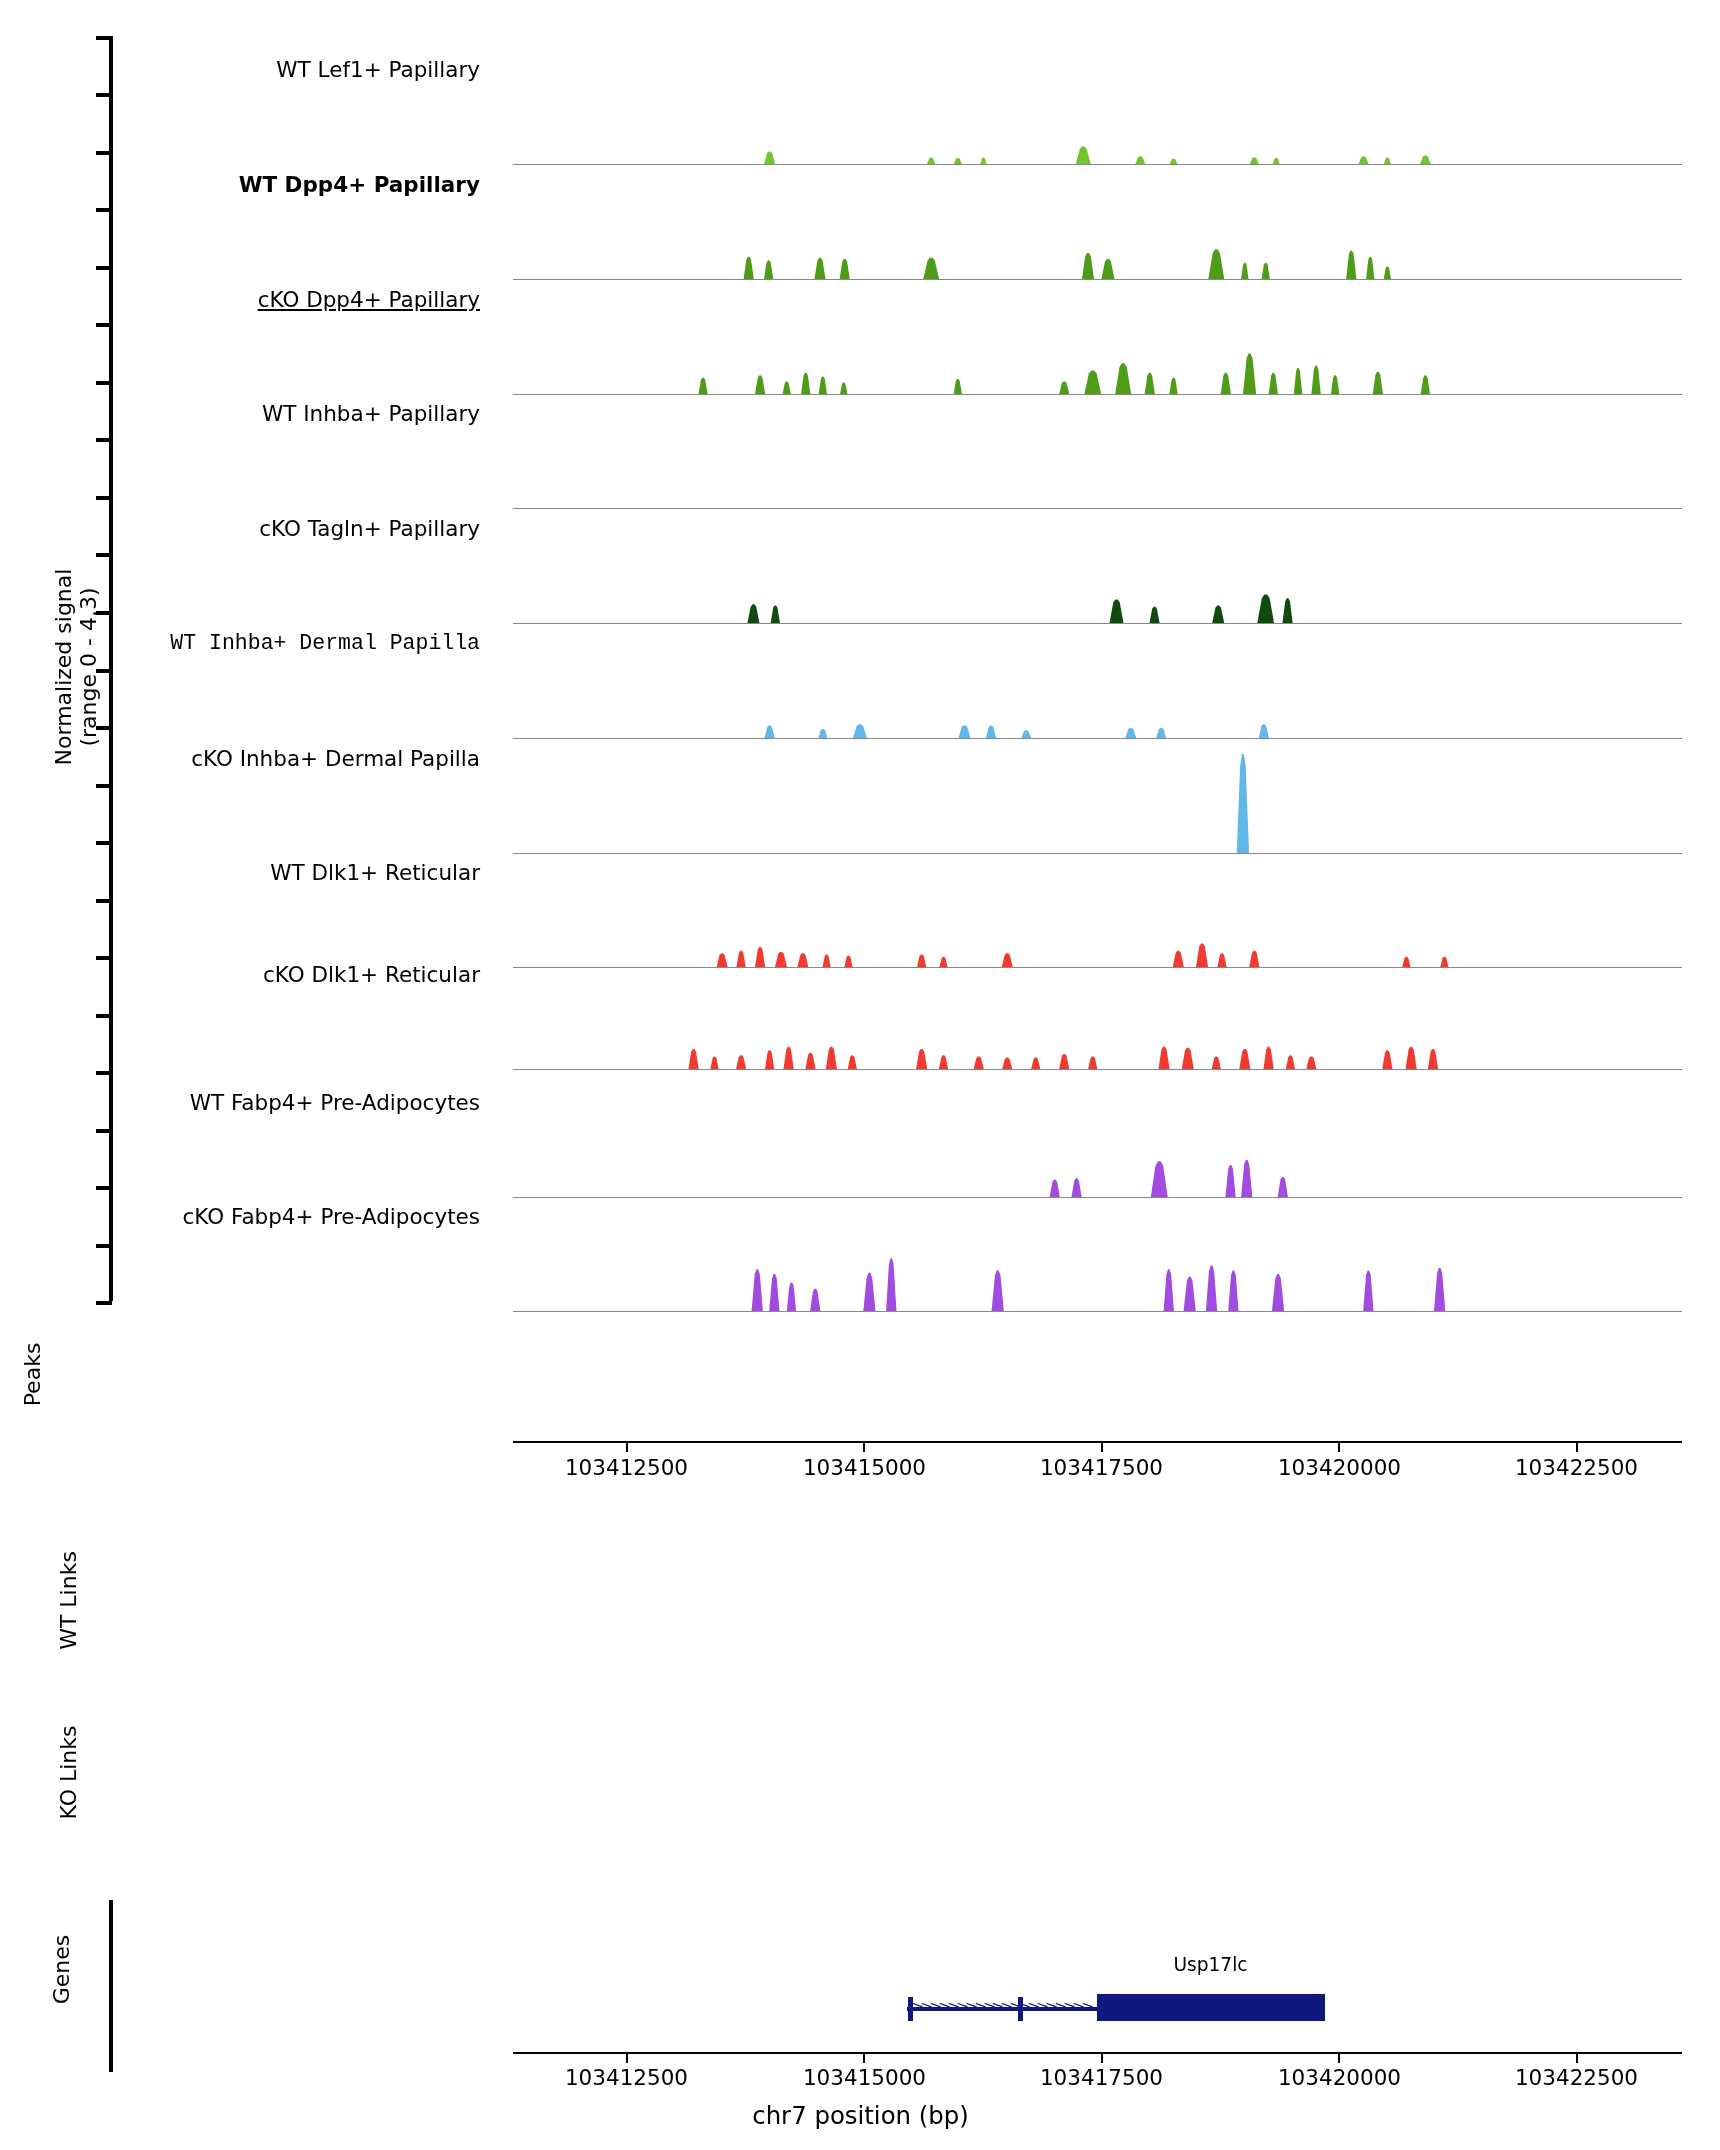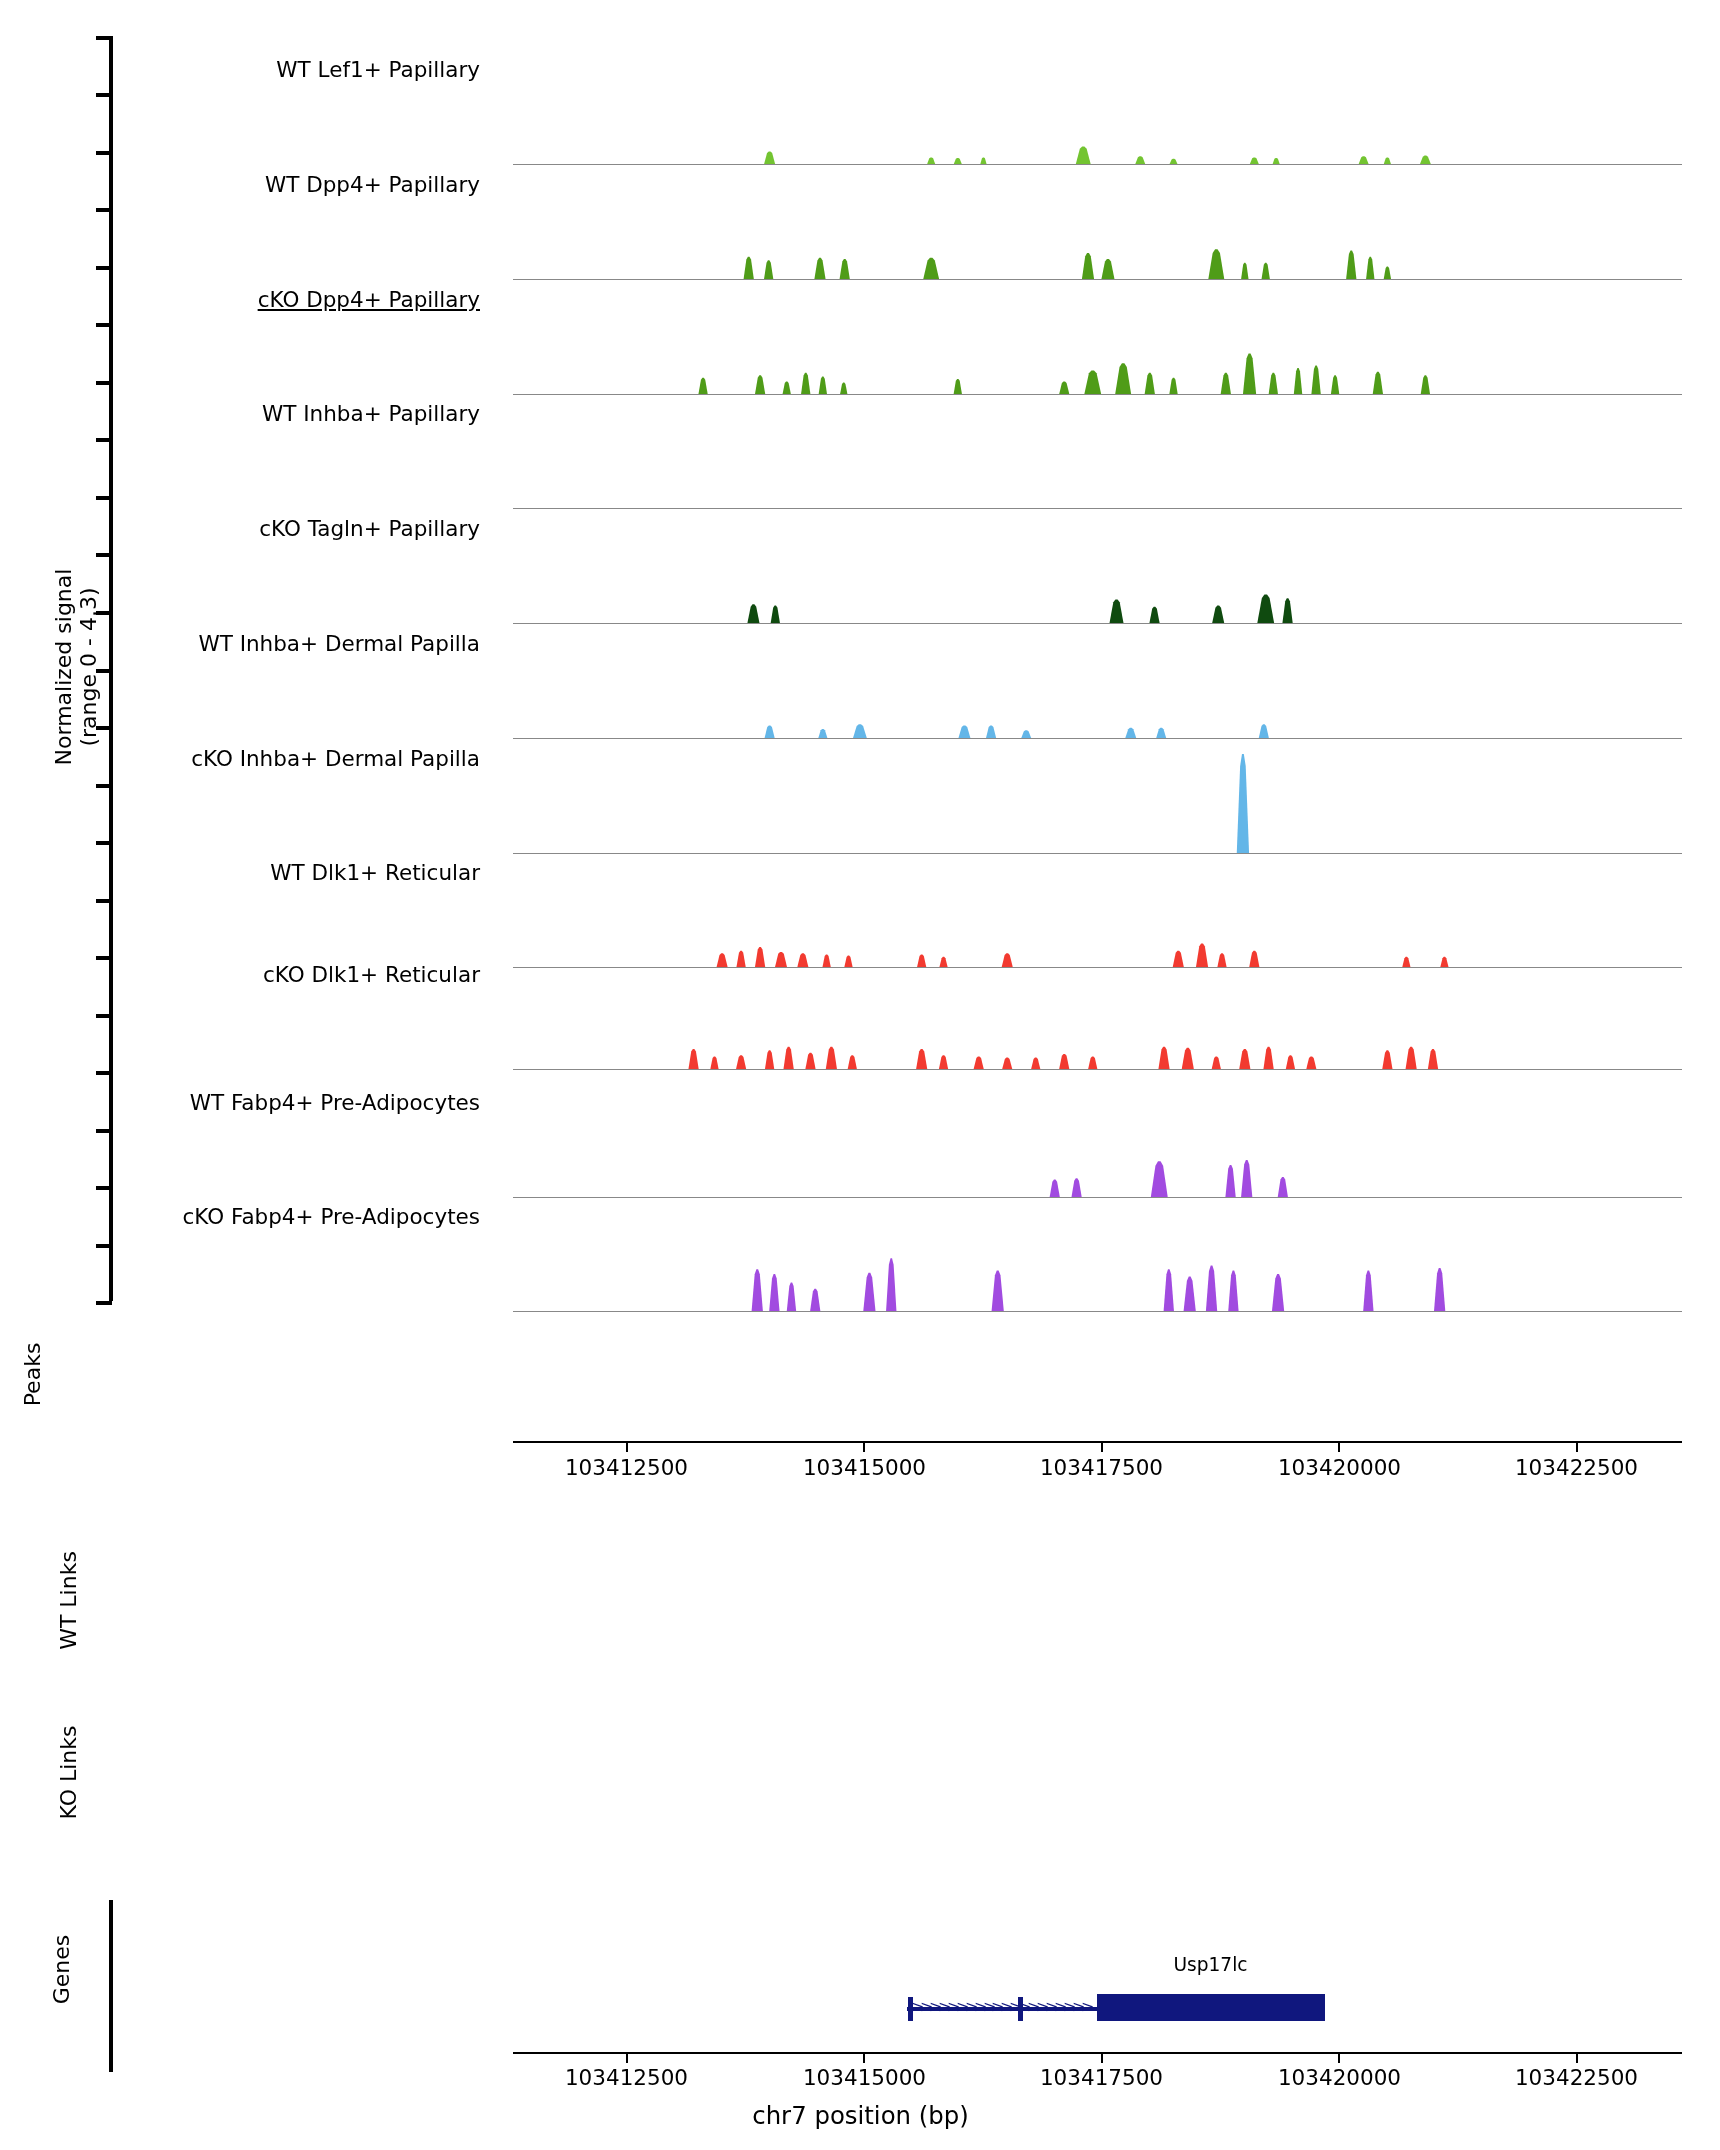--- a/index.html
+++ b/index.html
@@ -157,21 +157,21 @@
             <polygon points="1027.0325203252032,150 1030.6768292682927,141.03627906976743 1032.6646341463415,139.81395348837208 1034.6524390243903,139.81395348837208 1036.6402439024391,141.03627906976743 1040.2845528455287,150" fill="#73c431"></polygon>
             <polygon points="1058.8373983739837,150 1061.752845528455,141.6338604651163 1063.3430894308942,140.49302325581397 1064.9333333333332,140.49302325581397 1066.5235772357723,141.6338604651163 1069.4390243902437,150" fill="#73c431"></polygon>
             <polygon points="1178.7682926829268,150 1182.777032520325,139.54232558139535 1184.9636178861788,138.11627906976744 1187.1502032520325,138.11627906976744 1189.3367886178862,139.54232558139535 1193.3455284552845,150" fill="#73c431"></polygon>
             <polygon points="1213.8861788617885,150 1216.80162601626,141.03627906976743 1218.391869918699,139.81395348837208 1219.982113821138,139.81395348837208 1221.5723577235772,141.03627906976743 1224.4878048780486,150" fill="#73c431"></polygon>
             <polygon points="1264.2439024390244,150 1268.6170731707318,138.64595348837207 1271.0024390243902,137.09767441860464 1273.3878048780489,137.09767441860464 1275.7731707317073,138.64595348837207 1280.1463414634147,150" fill="#73c431"></polygon>
           </svg>
           <div class="baseline"></div>
         </div>
       </div>
       <div class="track-row" style="top: 172px; height: 108px;">
-        <div class="track-name" style="left: 122px; width: 358px; top: 0px;">WT Dpp4+ Papillary</div>
+        <div class="track-name" style="left: 122px; width: 358px; top: 0px; font-weight: bold;">WT Dpp4+ Papillary</div>
         <div class="track-plot" style="left: 513px; top: 0px; width: 1169px; height: 108px;">
           <svg class="track-svg" width="1169" height="108" viewBox="0 0 1630 150">
             <polygon points="321.36178861788625,150 325.37052845528467,121.61488372093024 327.55711382113833,117.74418604651163 329.74369918699193,117.74418604651163 331.9302845528456,121.61488372093024 335.939024390244,150" fill="#4f9c18"></polygon>
             <polygon points="349.8536585365854,150 353.4979674796748,126.09674418604651 355.4857723577236,122.83720930232558 357.4735772357724,122.83720930232558 359.4613821138212,126.09674418604651 363.1056910569106,150" fill="#4f9c18"></polygon>
             <polygon points="420.0894308943089,150 424.46260162601624,123.10883720930232 426.84796747967476,119.44186046511628 429.2333333333333,119.44186046511628 431.6186991869918,123.10883720930232 435.99186991869914,150" fill="#4f9c18"></polygon>
             <polygon points="455.2073170731707,150 459.21605691056914,124.60279069767442 461.4026422764228,121.13953488372093 463.5892276422764,121.13953488372093 465.77581300813006,124.60279069767442 469.7845528455285,150" fill="#4f9c18"></polygon>
             <polygon points="571.8252032520325,150 578.0205284552844,123.10883720930232 581.3997967479673,119.44186046511628 584.7790650406504,119.44186046511628 588.1583333333333,123.10883720930232 594.3536585365853,150" fill="#4f9c18"></polygon>
             <polygon points="793.1341463414634,150 797.8717479674797,117.13302325581395 800.4558943089431,112.65116279069767 803.0400406504065,112.65116279069767 805.6241869918699,117.13302325581395 810.3617886178862,150" fill="#4f9c18"></polygon>
             <polygon points="820.30081300813,150 825.4028455284553,124.60279069767442 828.1857723577235,121.13953488372093 830.9686991869918,121.13953488372093 833.75162601626,124.60279069767442 838.8536585365853,150" fill="#4f9c18"></polygon>
             <polygon points="969.3861788617887,150 975.5815040650407,112.65116279069767 978.9607723577236,107.55813953488372 982.3400406504066,107.55813953488372 985.7193089430896,112.65116279069767 991.9146341463415,150" fill="#4f9c18"></polygon>
@@ -228,21 +228,21 @@
             <polygon points="831.5650406504064,150 837.0315040650406,120.12093023255814 840.0132113821138,116.04651162790698 842.994918699187,116.04651162790698 845.9766260162602,120.12093023255814 851.4430894308944,150" fill="#0f4a0f"></polygon>
             <polygon points="887.2235772357724,150 891.2323170731707,129.0846511627907 893.4189024390244,126.23255813953489 895.6054878048781,126.23255813953489 897.7920731707317,129.0846511627907 901.80081300813,150" fill="#0f4a0f"></polygon>
             <polygon points="974.6869918699189,150 979.4245934959351,127.59069767441859 982.0087398373986,124.53488372093022 984.5928861788619,124.53488372093022 987.1770325203254,127.59069767441859 991.9146341463417,150" fill="#0f4a0f"></polygon>
             <polygon points="1037.6341463414633,150 1044.1939024390244,114.14511627906977 1047.7719512195122,109.25581395348837 1051.35,109.25581395348837 1054.9280487804876,114.14511627906977 1061.4878048780488,150" fill="#0f4a0f"></polygon>
             <polygon points="1072.7520325203252,150 1076.7607723577235,118.62697674418605 1078.9473577235772,114.34883720930233 1081.1339430894309,114.34883720930233 1083.3205284552846,118.62697674418605 1087.3292682926829,150" fill="#0f4a0f"></polygon>
           </svg>
           <div class="baseline"></div>
         </div>
       </div>
       <div class="track-row" style="top: 631px; height: 108px;">
-        <div class="track-name" style="left: 122px; width: 358px; top: 0px;">WT Inhba+ Dermal Papilla</div>
+        <div class="track-name" style="left: 122px; width: 358px; top: 0px; font-family: Liberation Mono, monospace;">WT Inhba+ Dermal Papilla</div>
         <div class="track-plot" style="left: 513px; top: 0px; width: 1169px; height: 108px;">
           <svg class="track-svg" width="1169" height="108" viewBox="0 0 1630 150">
             <polygon points="350.51626016260155,150 354.525,133.56651162790698 356.71158536585364,131.32558139534885 358.89817073170724,131.32558139534885 361.0847560975609,133.56651162790698 365.0934959349593,150" fill="#63b6e8"></polygon>
             <polygon points="425.390243902439,150 429.0345528455284,138.04837209302323 431.0223577235772,136.41860465116278 433.010162601626,136.41860465116278 434.9979674796748,138.04837209302323 438.6422764227642,150" fill="#63b6e8"></polygon>
             <polygon points="473.76016260162606,150 479.2266260162602,132.0725581395349 482.20833333333337,129.62790697674419 485.19004065040656,129.62790697674419 488.17174796747975,132.0725581395349 493.63821138211387,150" fill="#63b6e8"></polygon>
             <polygon points="620.8577235772358,150 625.5953252032521,133.56651162790698 628.1794715447155,131.32558139534885 630.7636178861788,131.32558139534885 633.3477642276423,133.56651162790698 638.0853658536586,150" fill="#63b6e8"></polygon>
             <polygon points="659.2886178861788,150 663.2973577235772,133.56651162790698 665.4839430894308,131.32558139534885 667.6705284552845,131.32558139534885 669.8571138211381,133.56651162790698 673.8658536585365,150" fill="#63b6e8"></polygon>
             <polygon points="708.321138211382,150 712.3298780487804,139.54232558139535 714.516463414634,138.11627906976744 716.7030487804877,138.11627906976744 718.8896341463413,139.54232558139535 722.8983739837397,150" fill="#63b6e8"></polygon>
             <polygon points="853.4308943089432,150 857.8040650406505,136.55441860465118 860.189430894309,134.72093023255815 862.5747967479676,134.72093023255815 864.9601626016262,136.55441860465118 869.3333333333335,150" fill="#63b6e8"></polygon>
             <polygon points="896.5,150 900.5087398373984,136.55441860465118 902.695325203252,134.72093023255815 904.8819105691057,134.72093023255815 907.0684959349593,136.55441860465118 911.0772357723577,150" fill="#63b6e8"></polygon>

